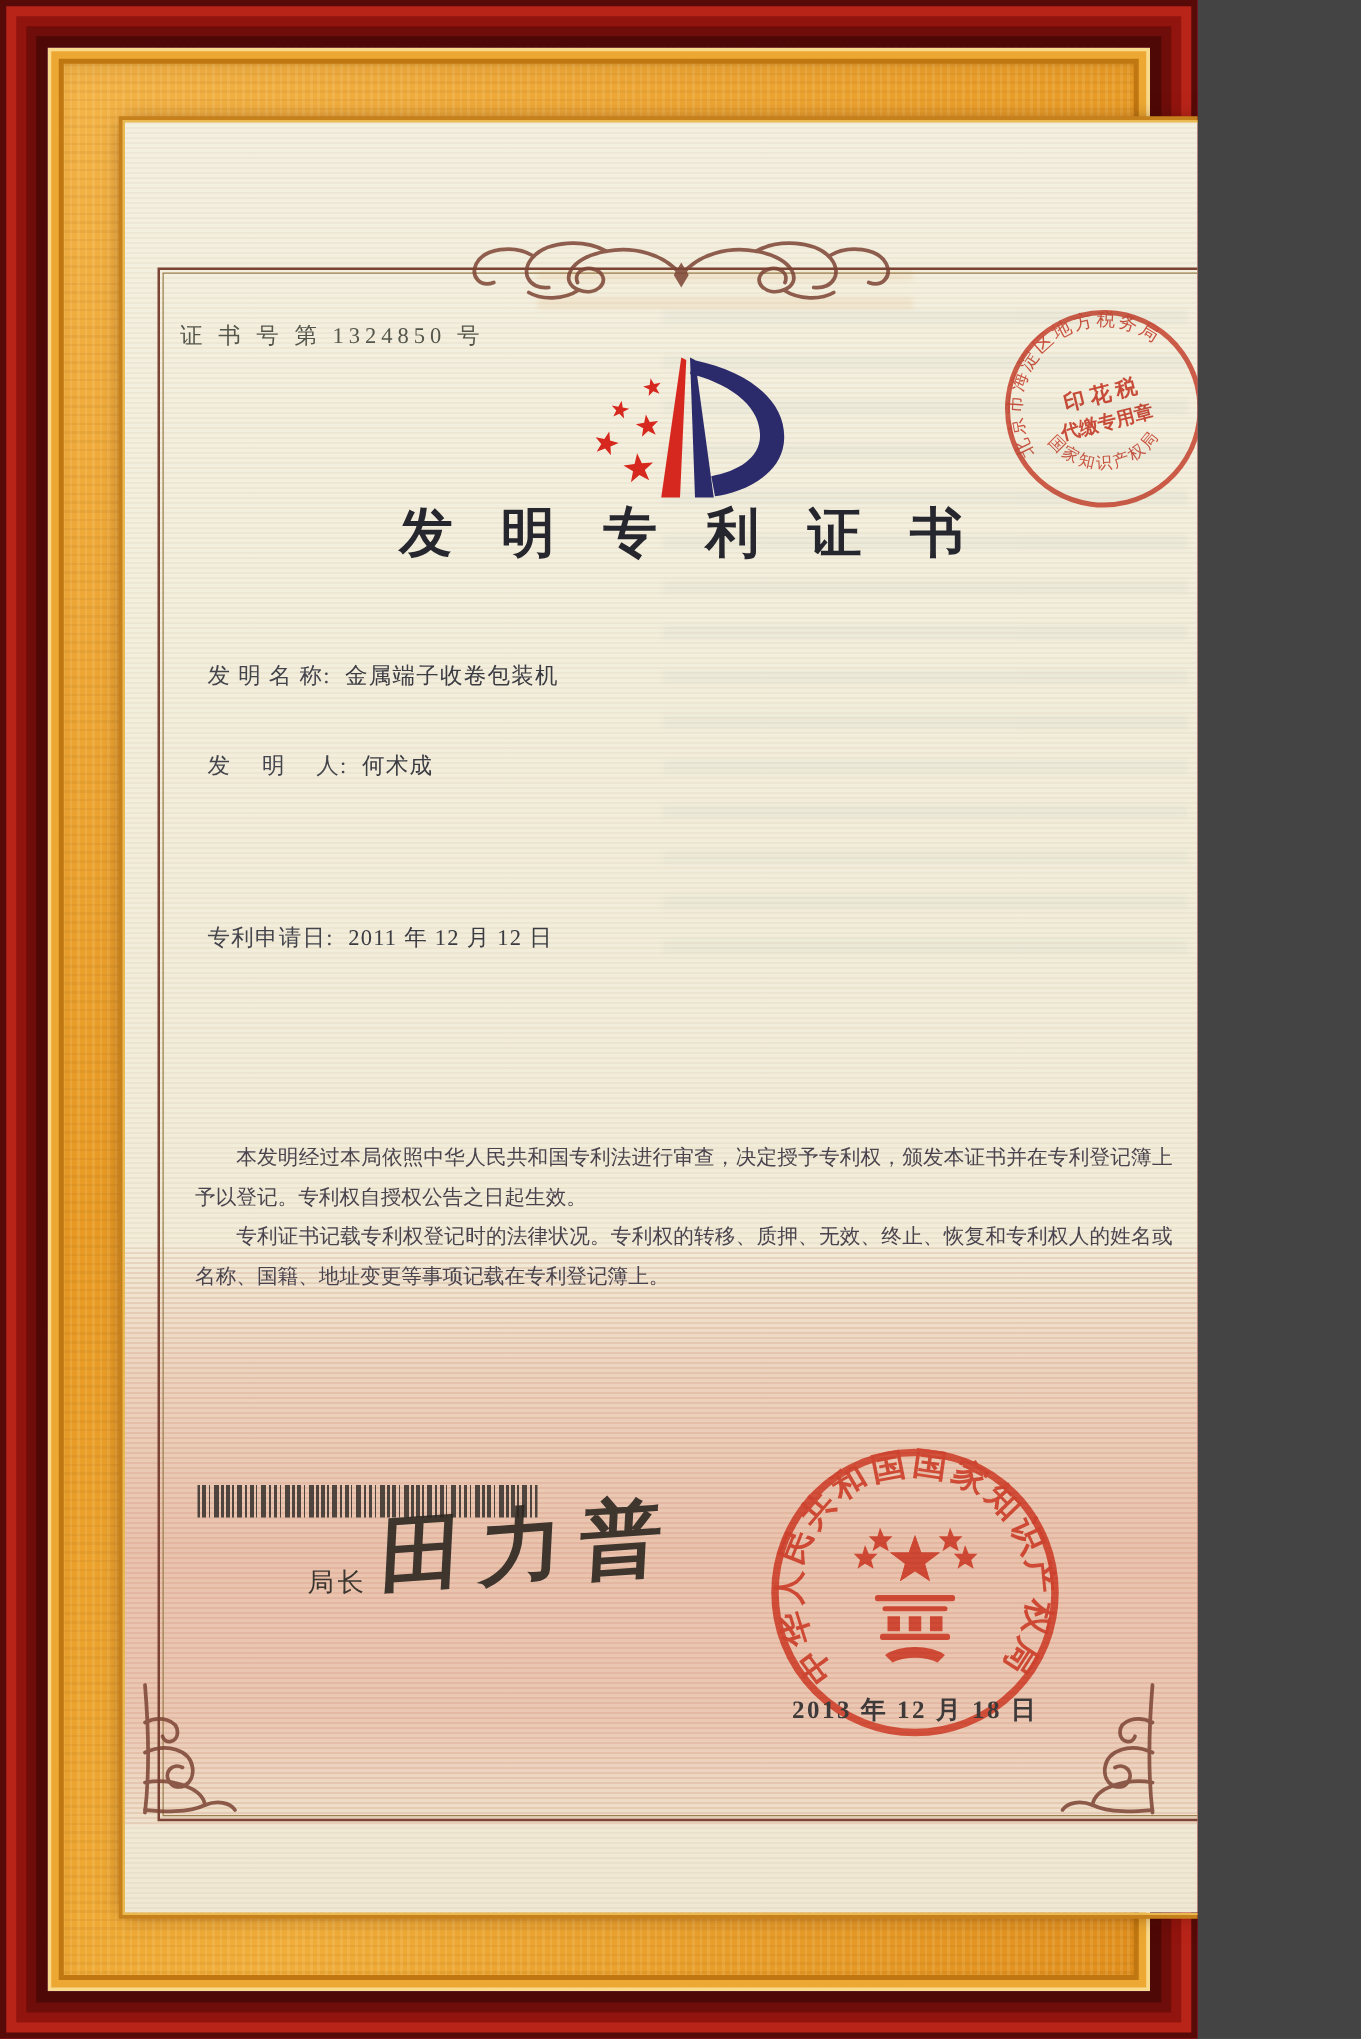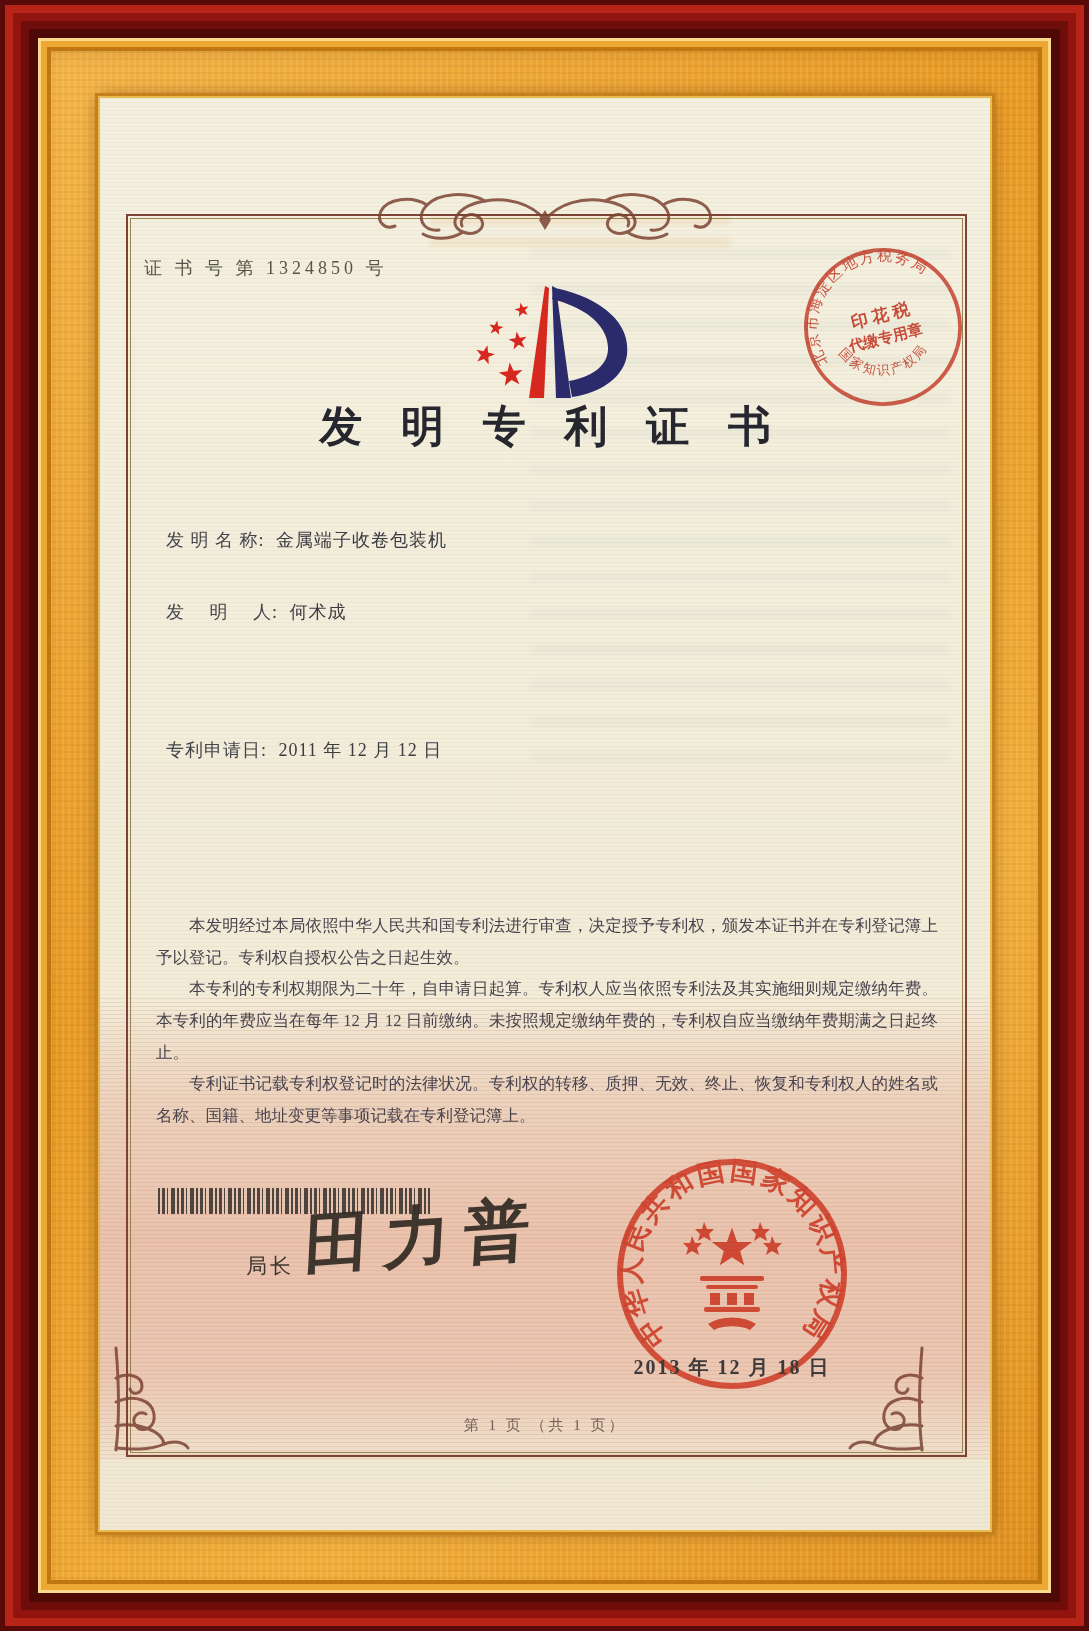--- a/index.html
+++ b/index.html
@@ -1,17 +1,17 @@
 <!DOCTYPE html>
 <html><head>
 <meta charset="utf-8">
 <style>
   html,body { margin:0; padding:0; background:#444; }
   #page {
-    position:relative; width:1089px; height:1631px; overflow:hidden;
+    position:relative; width:958px; height:1631px; overflow:hidden;
     background:#4c1d95;
     font-family:"Liberation Serif","DejaVu Serif",serif;
   }
   
   .red-frame {
     position:absolute; inset:0; pointer-events:none;
     box-shadow:
       inset 0 0 0 5px #570a08,
       inset 0 0 0 13px #b92419,
       inset 0 0 0 21px #92140e,
@@ -209,21 +209,20 @@
       <span class="lbl">发　 明　 人:</span>
       <span class="val">何术成</span>
     </div>
     <div class="field f3">
       <span class="lbl">专利申请日:</span>
       <span class="val">2011 年 12 月 12 日</span>
     </div>
 
     <div class="body-text">
       <p>本发明经过本局依照中华人民共和国专利法进行审查，决定授予专利权，颁发本证书并在专利登记簿上予以登记。专利权自授权公告之日起生效。</p>
-      <p>本专利的专利权期限为二十年，自申请日起算。专利权人应当依照专利法及其实施细则规定缴纳年费。本专利的年费应当在每年 12 月 12 日前缴纳。未按照规定缴纳年费的，专利权自应当缴纳年费期满之日起终止。</p>
       <p>专利证书记载专利权登记时的法律状况。专利权的转移、质押、无效、终止、恢复和专利权人的姓名或名称、国籍、地址变更等事项记载在专利登记簿上。</p>
     </div>
 
     <div class="barcode"></div>
 
     <div class="sig-label">局长</div>
     <div class="sig-name">田力普</div>
 
     <svg class="office-seal" width="240" height="240" viewBox="0 0 240 240">
       <g fill="#df4630" stroke="#df4630">
@@ -248,15 +247,14 @@
           <rect x="115" y="139" width="10" height="12"></rect>
           <rect x="132" y="139" width="10" height="12"></rect>
           <rect x="92" y="153" width="56" height="5" rx="2"></rect>
           <path d="M96,170 A30,16 0 0 1 144,170 L138,176 A24,11 0 0 0 102,176 Z"></path>
         </g>
       </g>
     </svg>
 
     <div class="issue-date">2013 年 12 月 18 日</div>
 
-    <div class="footer">第 1 页 （共 1 页）</div>
   </div>
 </div>
 
 </body></html>

